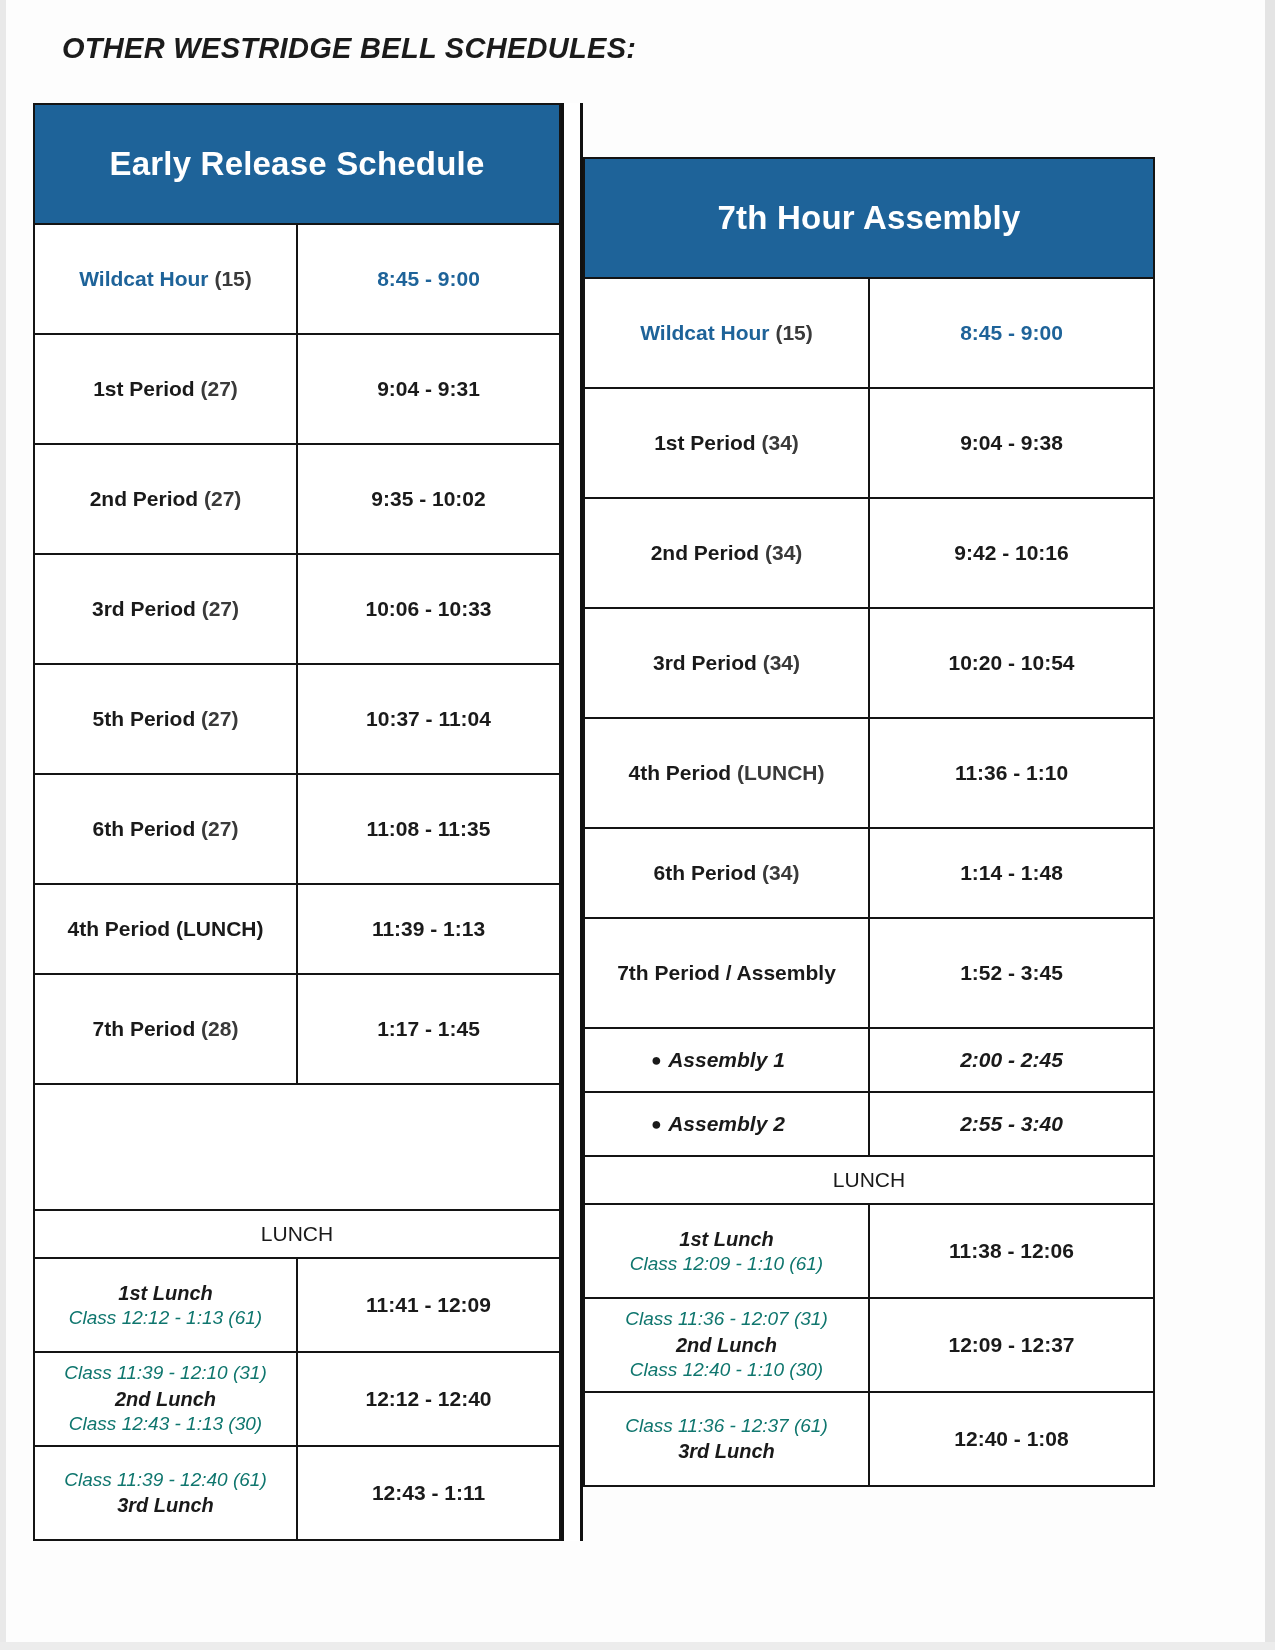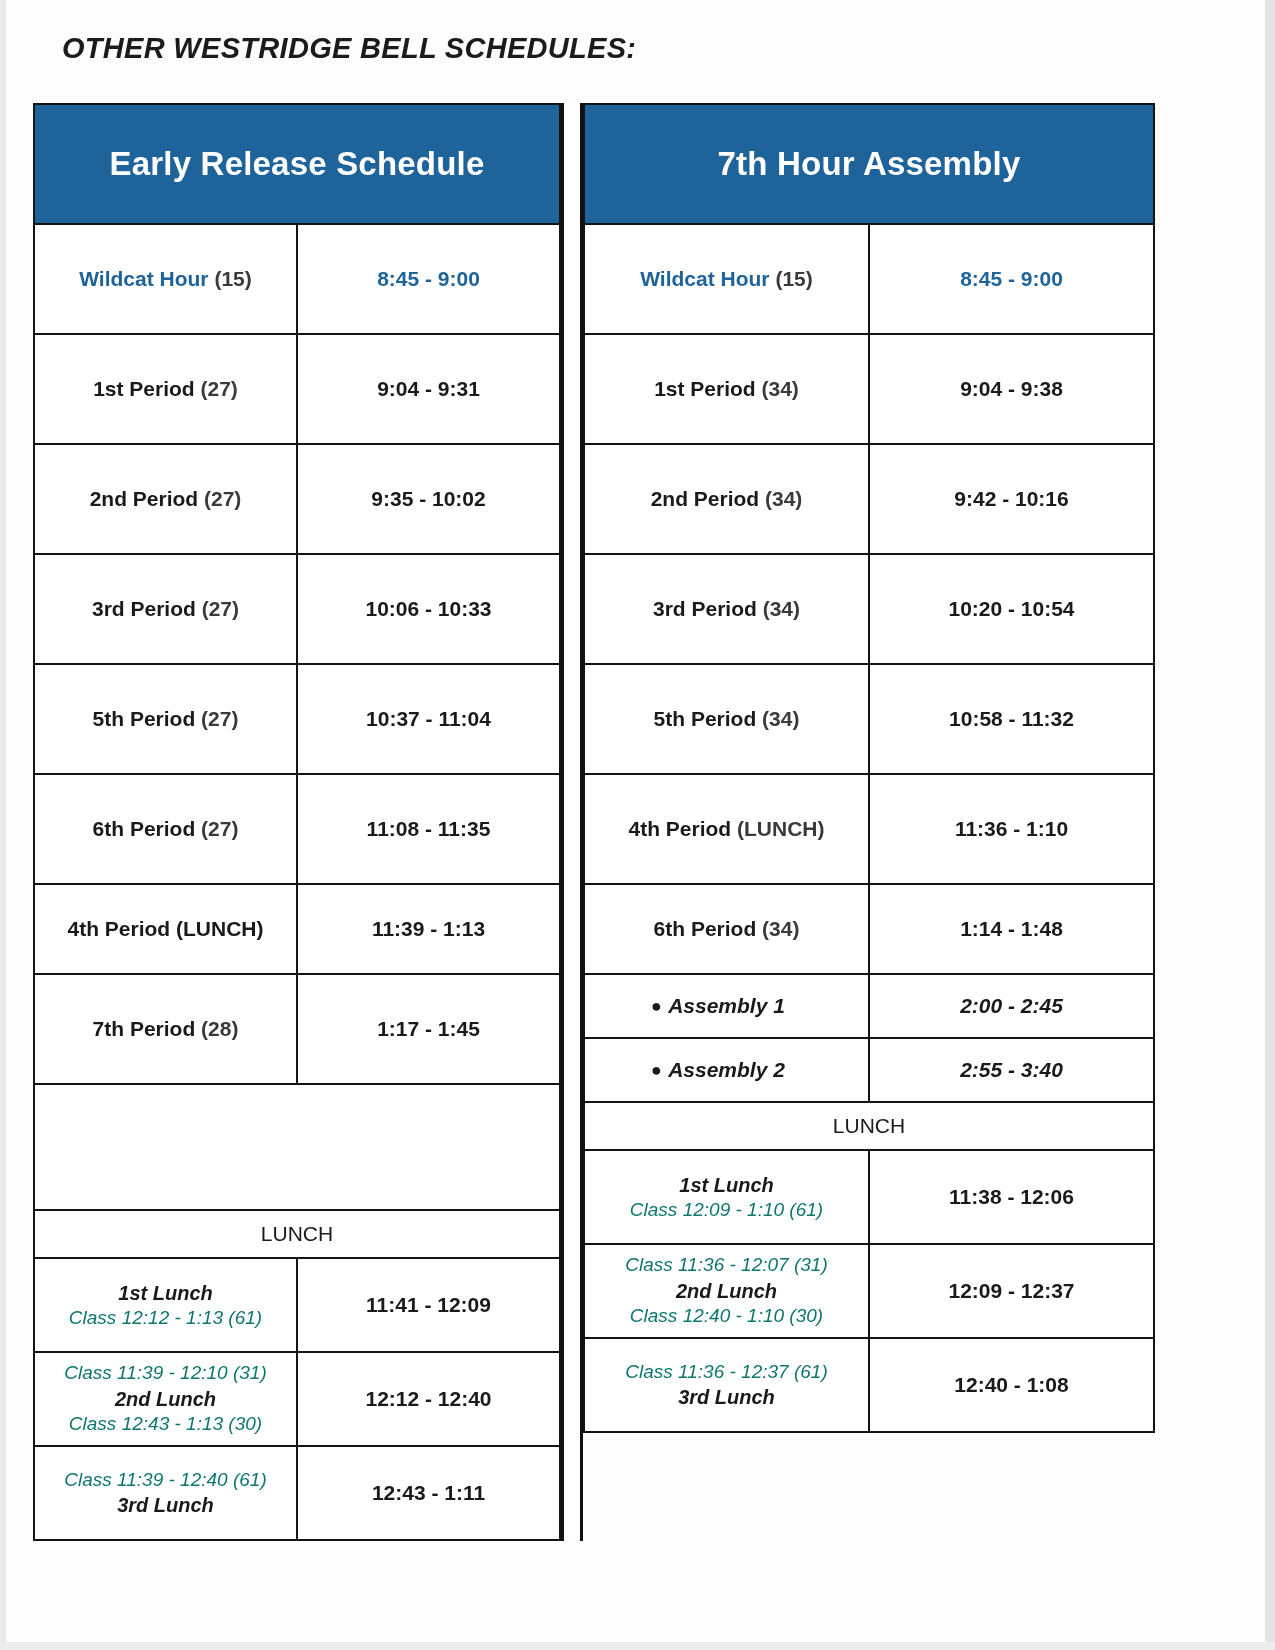--- a/index.html
+++ b/index.html
@@ -52,21 +52,21 @@
     letter-spacing: 0.3px;
     color: #1b1b1b;
   }
 
   .tables-wrap {
     position: absolute;
     left: 33px;
     top: 103px;
     width: 1122px;
     display: flex;
-    align-items: flex-start;
+    align-items: center;
   }
 
   table.sched {
     border-collapse: collapse;
     table-layout: fixed;
     background: #ffffff;
   }
   table.sched.left { width: 528px; }
   table.sched.right { width: 572px; }
 
@@ -303,40 +303,40 @@
         </tr>
         <tr>
           <td class="row-cell name">
             <span>3rd Period</span>
             <span class="paren">(34)</span>
           </td>
           <td class="row-cell time">10:20 - 10:54</td>
         </tr>
         <tr>
           <td class="row-cell name">
-            <span>5th Period</span>
-            <span class="paren">(34)</span>
-          </td>
-          <td class="row-cell time">10:58 - 11:32</td>
-        </tr>
-        <tr>
-          <td class="row-cell name">
             <span>4th Period</span>
             <span class="paren">(LUNCH)</span>
           </td>
           <td class="row-cell time">11:36 - 1:10</td>
         </tr>
         <tr>
           <td class="row-cell name short-row">
             <span>6th Period</span>
             <span class="paren">(34)</span>
           </td>
           <td class="row-cell time short-row">1:14 - 1:48</td>
         </tr>
         <tr>
+          <td class="row-cell name">
+            <span>7th Period / Assembly</span>
+            <span class="paren"></span>
+          </td>
+          <td class="row-cell time">1:52 - 3:45</td>
+        </tr>
+        <tr>
           <td class="assembly-cell">
             <span class="bullet">●</span>
             <span>Assembly 1</span>
           </td>
           <td class="assembly-time">2:00 - 2:45</td>
         </tr>
         <tr>
           <td class="assembly-cell">
             <span class="bullet">●</span>
             <span>Assembly 2</span>

